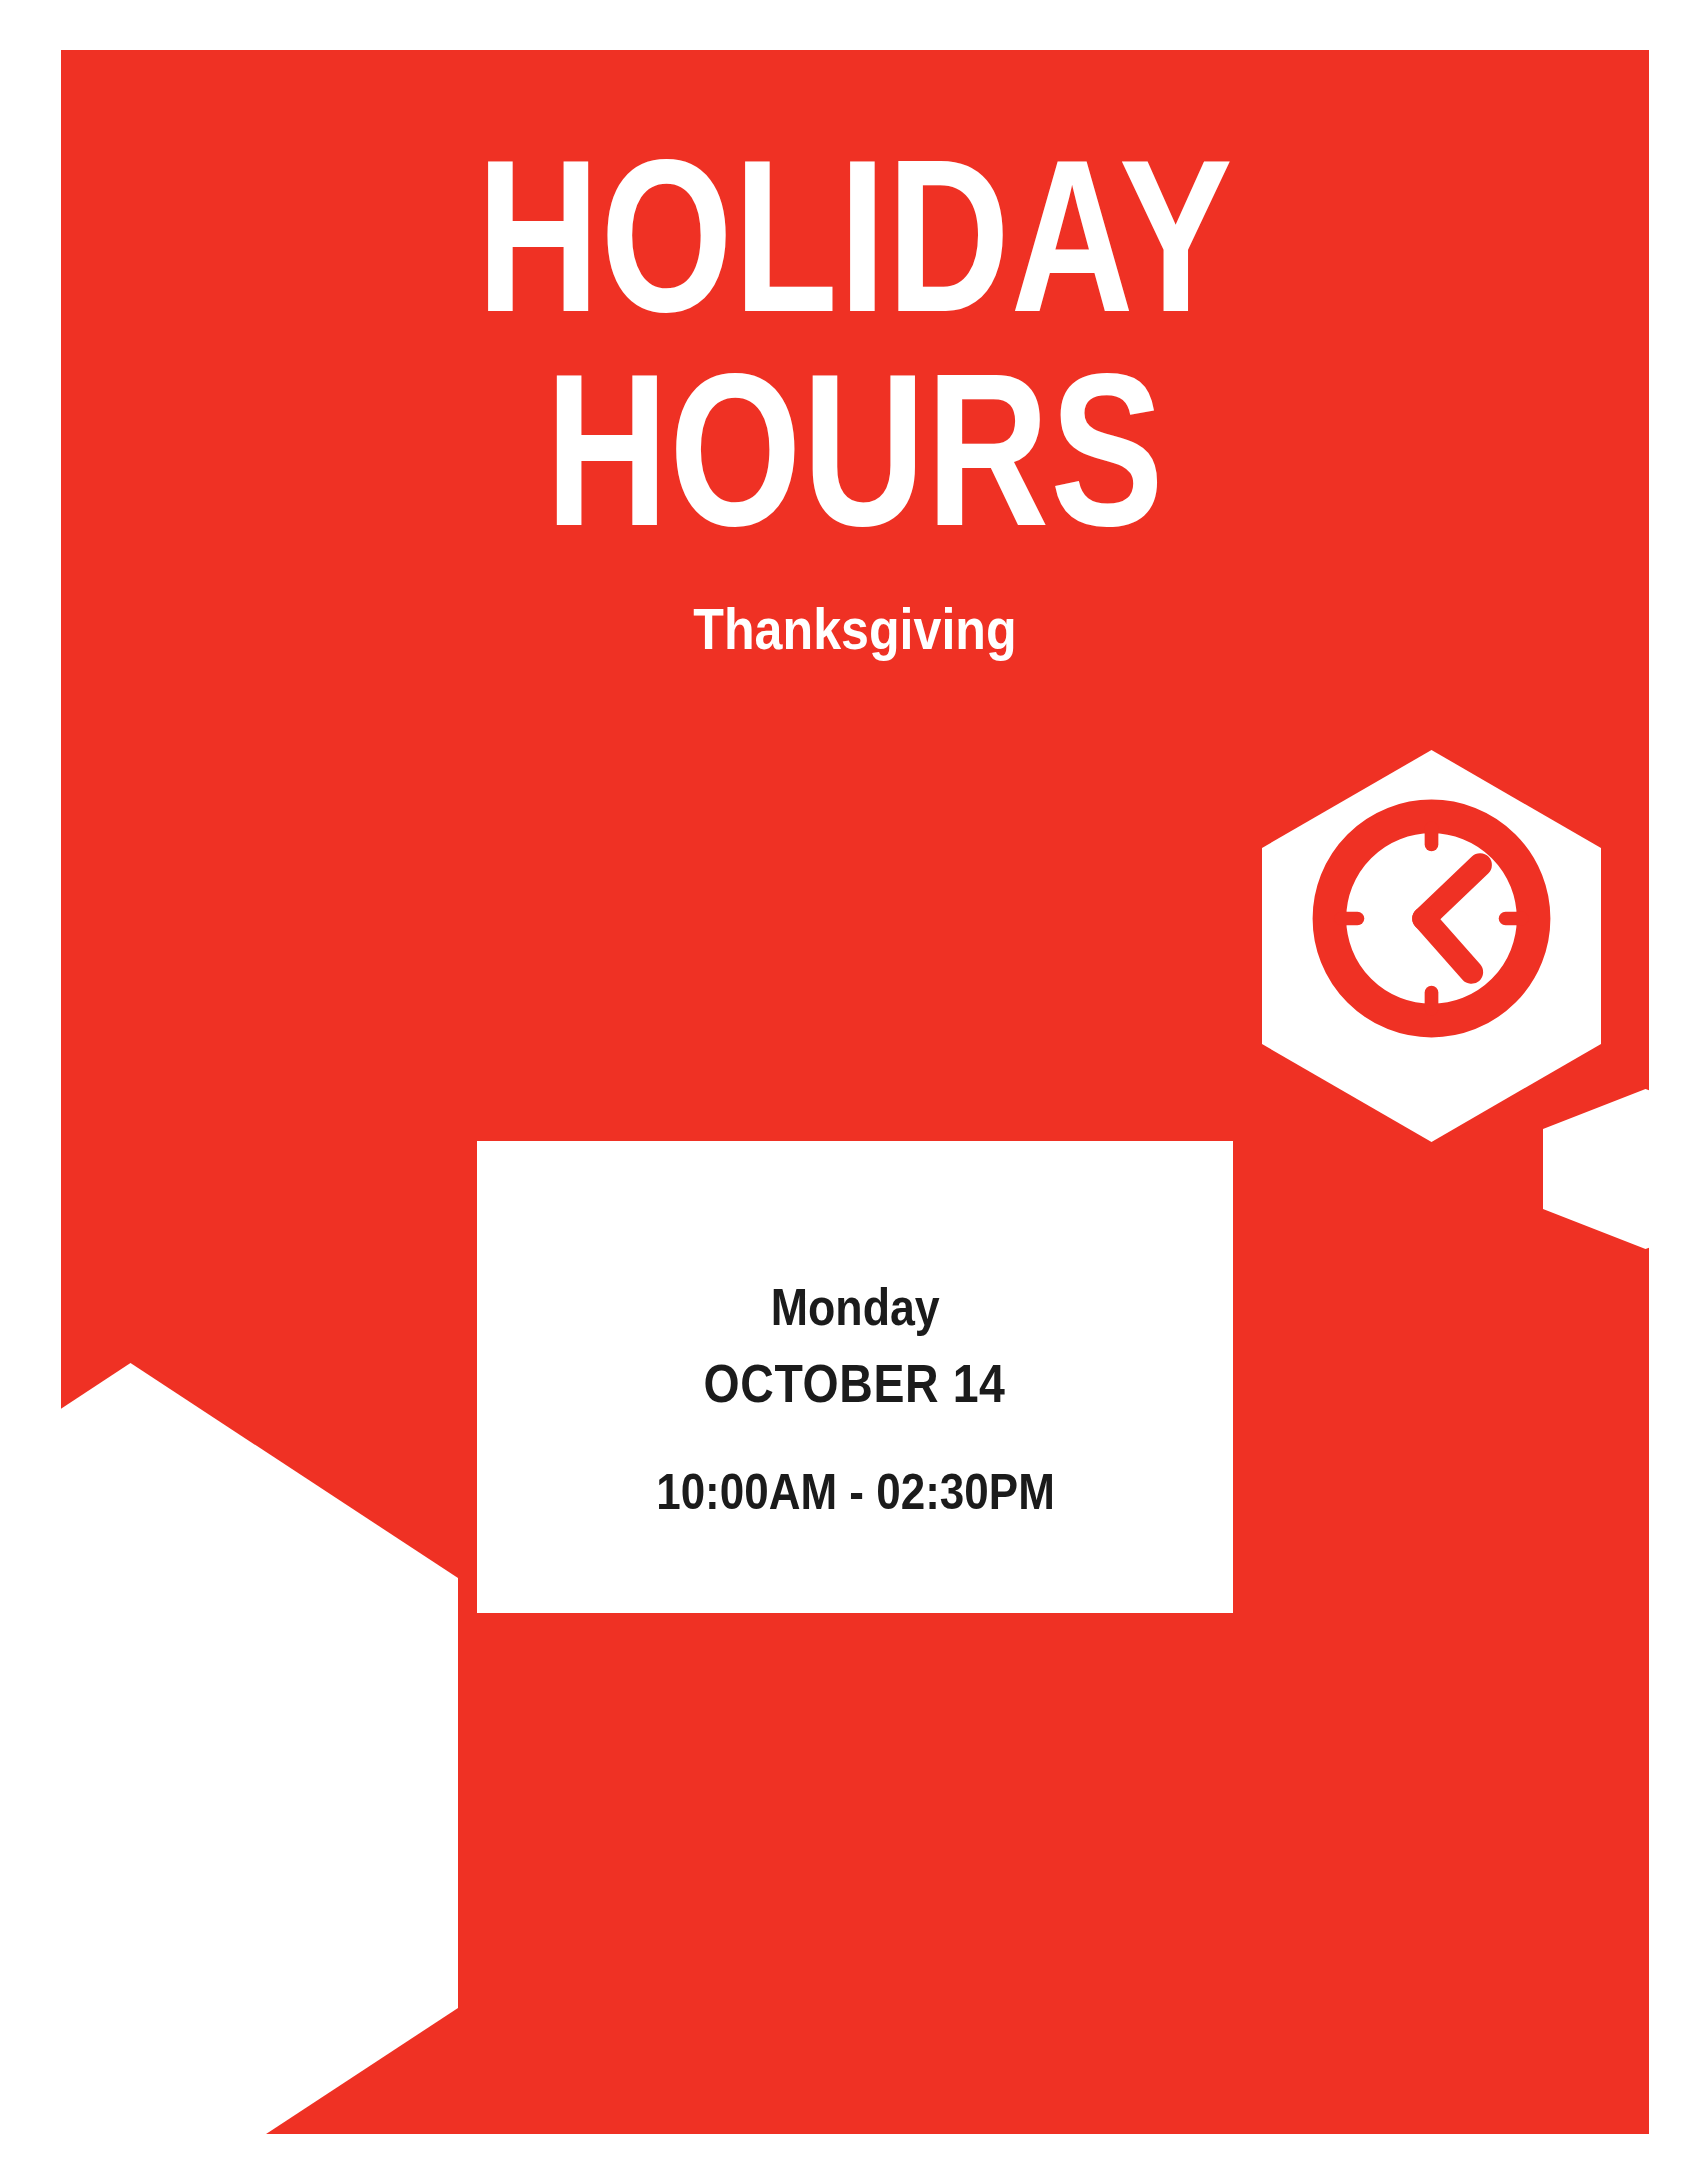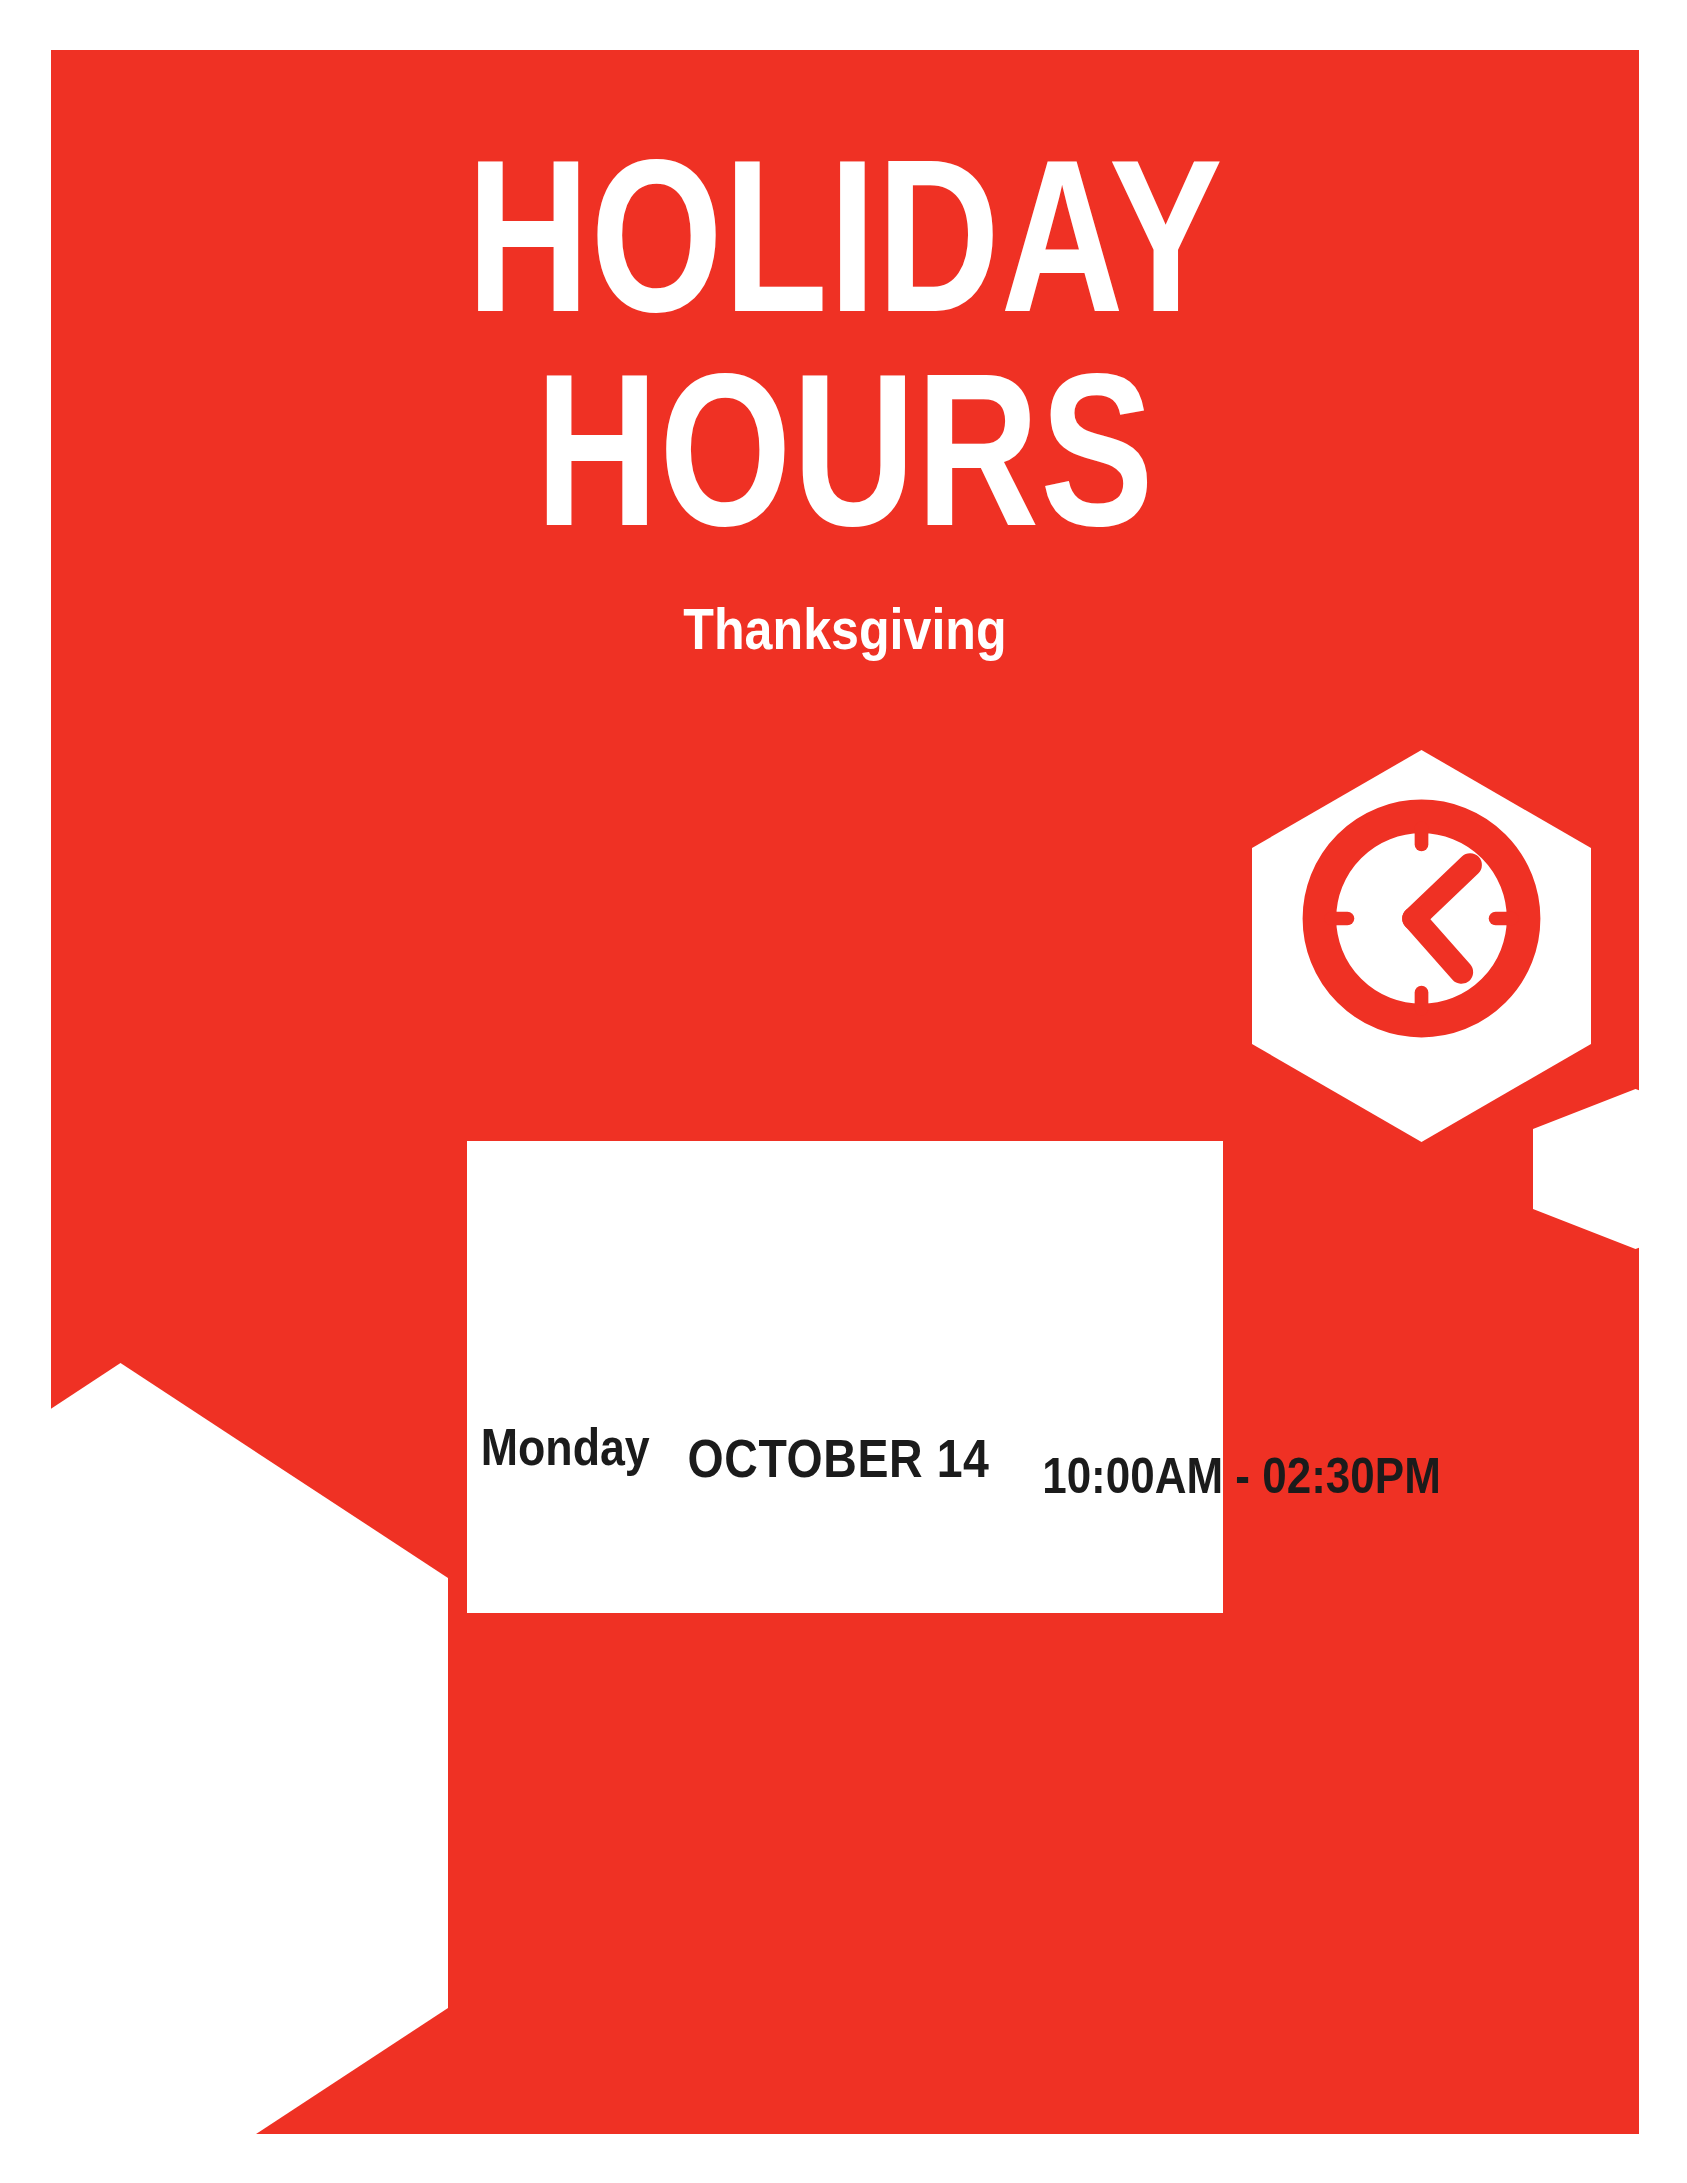--- a/index.html
+++ b/index.html
@@ -19,21 +19,21 @@
     position: relative;
     width: 1687px;
     height: 2183px;
     background: #ffffff;
     overflow: hidden;
   }
 
   
   .red-panel {
     position: absolute;
-    left: 51px;
+    left: 61px;
     top: 50px;
     width: 1588px;
     height: 2084px;
     background: #EF3124;
     overflow: hidden;
   }
 
   
   .hex {
     position: absolute;
@@ -116,21 +116,21 @@
   
   .info-card {
     position: absolute;
     left: 416px;      
     top: 1091px;      
     width: 756px;
     height: 472px;
     background: #ffffff;
     z-index: 6;
     display: flex;
-    flex-direction: row;
+    flex-direction: column;
     align-items: center;
     justify-content: flex-start;
     padding-top: 140px;
     box-sizing: border-box;
   }
   .info-day {
     font-family: "Liberation Sans", sans-serif;
     font-weight: 700;
     font-size: 52px;
     line-height: 1;

